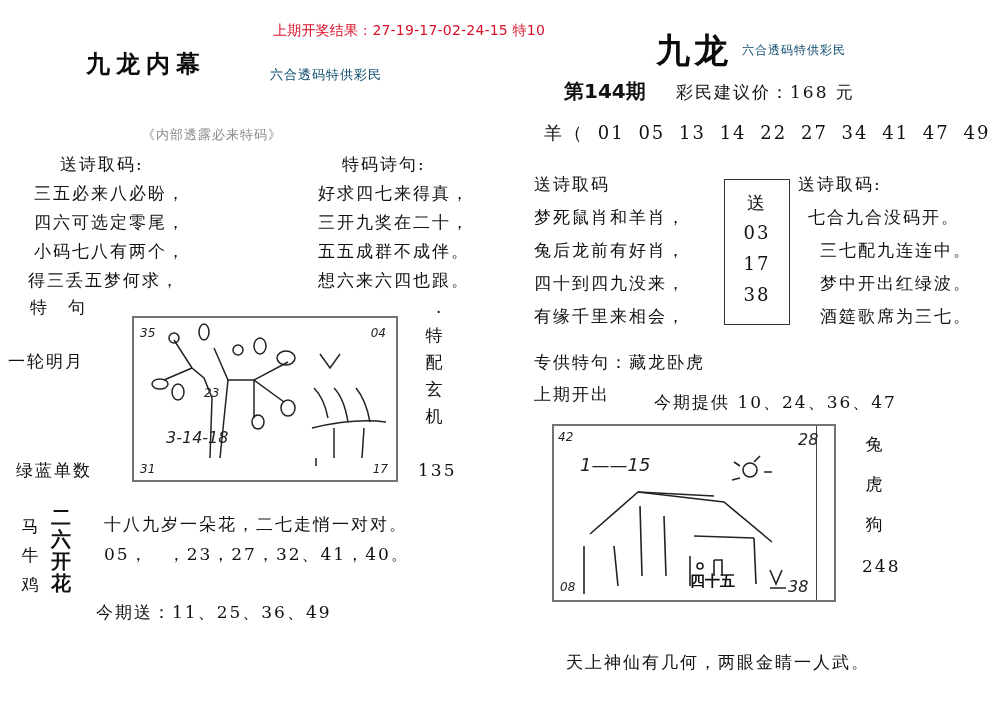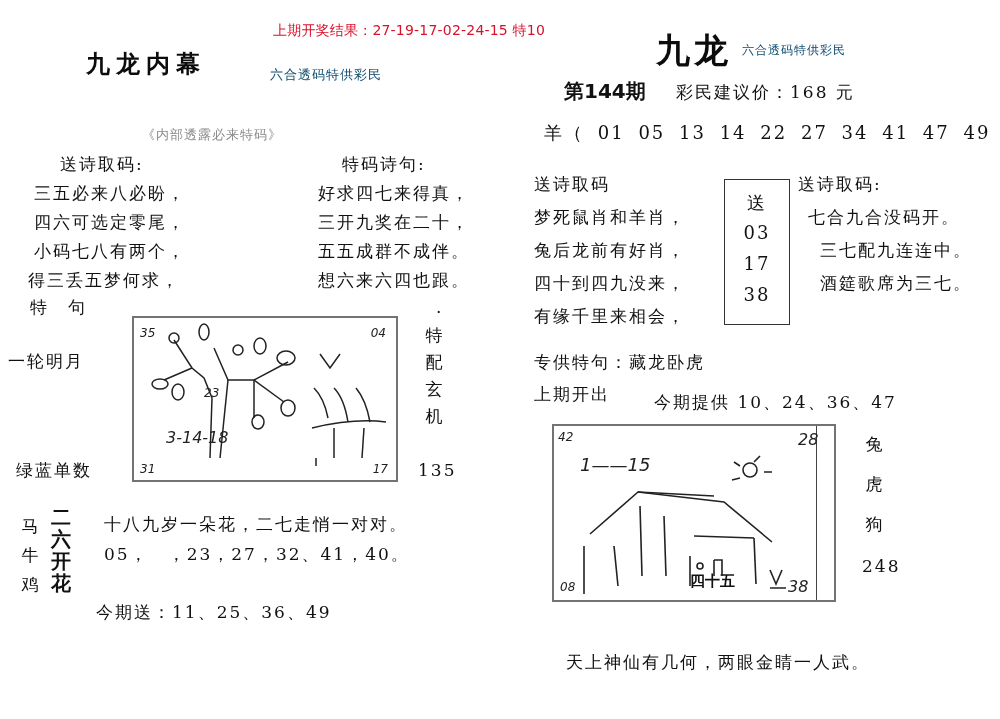--- a/index.html
+++ b/index.html
@@ -147,20 +147,21 @@
   <div class="poem" style="margin-top:8px; font-size:18px;">送</div>
   <div class="poem" style="font-size:18px; line-height:31px;">03</div>
   <div class="poem" style="font-size:18px; line-height:31px;">17</div>
   <div class="poem" style="font-size:18px; line-height:31px;">38</div>
 </div>
 
 <div class="abs poem" style="left:798px; top:168px; line-height:33px;">
   <div>送诗取码:</div>
   <div style="padding-left:10px;">七合九合没码开。</div>
   <div style="padding-left:22px;">三七配九连连中。</div>
+  <div style="padding-left:22px;">梦中开出红绿波。</div>
   <div style="padding-left:22px;">酒筵歌席为三七。</div>
 </div>
 
 <div class="abs poem" style="left:534px; top:348px;">
   <span>专供特句：</span><span>藏龙卧虎</span>
 </div>
 <div class="abs poem" style="left:534px; top:380px;">上期开出</div>
 <div class="abs poem" style="left:654px; top:388px;">
   <span>今期提供</span>&nbsp;<span>10、24、36、47</span>
 </div>

